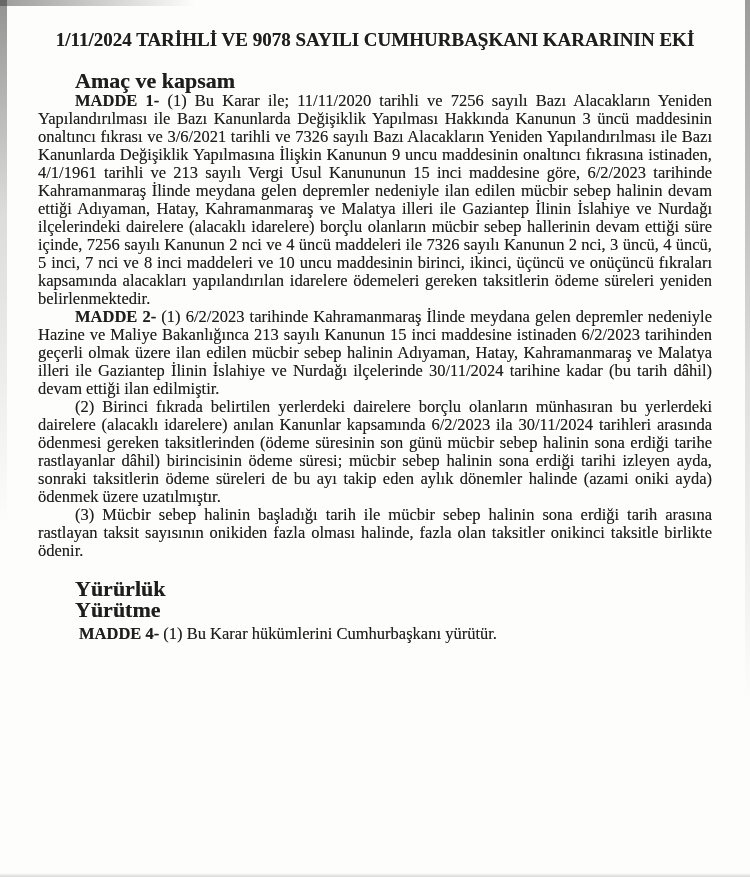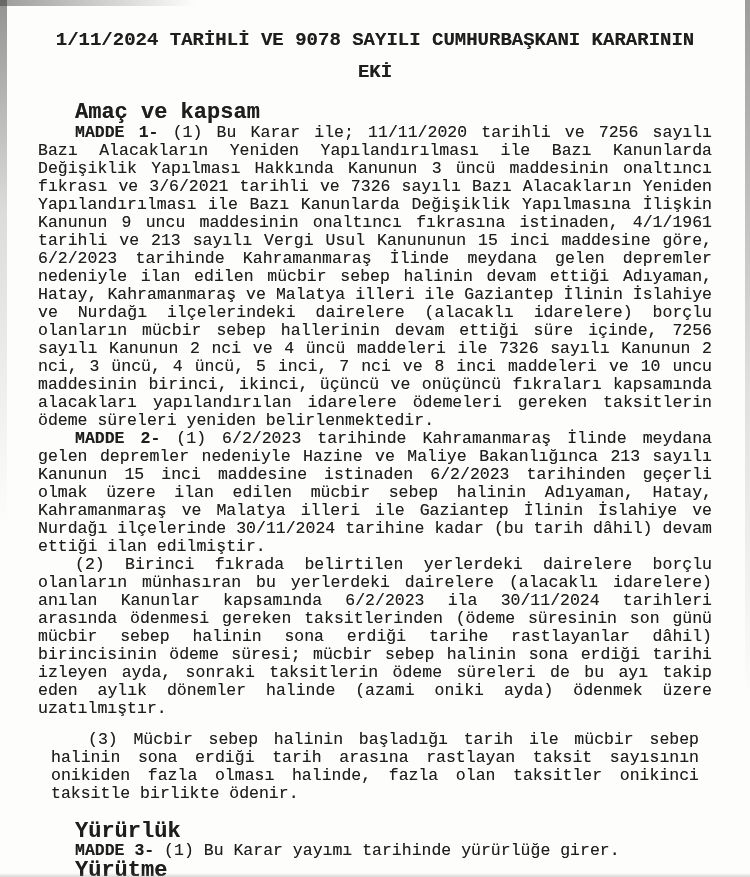--- a/index.html
+++ b/index.html
@@ -7,21 +7,21 @@
     padding: 0;
     background: #ffffff;
   }
   .page {
     position: relative;
     width: 750px;
     height: 877px;
     box-sizing: border-box;
     background: var(--page-bg, #fdfdfb);
     color: var(--text-color, #1e1e1e);
-    font-family: Liberation Mono, monospace;
+    font-family: Liberation Serif, serif;
     padding: 24px 38px 0 38px;
     overflow: hidden;
   }
   
   .scan-edge { position: absolute; pointer-events: none; }
   .scan-edge.left {
     left: 0; top: 0; width: 7px; height: 60%;
     background: linear-gradient(to bottom, rgba(60,60,60,0.55), rgba(120,120,120,0.25) 40%, rgba(160,160,160,0.0));
   }
   .scan-edge.right {
@@ -77,26 +77,25 @@
   <div class="doc-title">1/11/2024 TARİHLİ VE 9078 SAYILI CUMHURBAŞKANI KARARININ EKİ</div>
 
   <div class="section section-purpose">
     <div class="section-heading">Amaç ve kapsam</div>
     <p class="para" style="margin: 0px;"><span class="madde-label">MADDE 1-</span><span> (1) Bu Karar ile; 11/11/2020 tarihli ve 7256 sayılı Bazı Alacakların Yeniden Yapılandırılması ile Bazı Kanunlarda Değişiklik Yapılması Hakkında Kanunun 3 üncü maddesinin onaltıncı fıkrası ve 3/6/2021 tarihli ve 7326 sayılı Bazı Alacakların Yeniden Yapılandırılması ile Bazı Kanunlarda Değişiklik Yapılmasına İlişkin Kanunun 9 uncu maddesinin onaltıncı fıkrasına istinaden, 4/1/1961 tarihli ve 213 sayılı Vergi Usul Kanununun 15 inci maddesine göre, 6/2/2023 tarihinde Kahramanmaraş İlinde meydana gelen depremler nedeniyle ilan edilen mücbir sebep halinin devam ettiği Adıyaman, Hatay, Kahramanmaraş ve Malatya illeri ile Gaziantep İlinin İslahiye ve Nurdağı ilçelerindeki dairelere (alacaklı idarelere) borçlu olanların mücbir sebep hallerinin devam ettiği süre içinde, 7256 sayılı Kanunun 2 nci ve 4 üncü maddeleri ile 7326 sayılı Kanunun 2 nci, 3 üncü, 4 üncü, 5 inci, 7 nci ve 8 inci maddeleri ve 10 uncu maddesinin birinci, ikinci, üçüncü ve onüçüncü fıkraları kapsamında alacakları yapılandırılan idarelere ödemeleri gereken taksitlerin ödeme süreleri yeniden belirlenmektedir.</span></p>
   </div>
 
   <div class="section section-force-majeure">
     <p class="para" style="margin: 0px;"><span class="madde-label">MADDE 2-</span><span> (1) 6/2/2023 tarihinde Kahramanmaraş İlinde meydana gelen depremler nedeniyle Hazine ve Maliye Bakanlığınca 213 sayılı Kanunun 15 inci maddesine istinaden 6/2/2023 tarihinden geçerli olmak üzere ilan edilen mücbir sebep halinin Adıyaman, Hatay, Kahramanmaraş ve Malatya illeri ile Gaziantep İlinin İslahiye ve Nurdağı ilçelerinde 30/11/2024 tarihine kadar (bu tarih dâhil) devam ettiği ilan edilmiştir.</span></p>
     <p class="para" style="margin: 0px;"><span>(2) Birinci fıkrada belirtilen yerlerdeki dairelere borçlu olanların münhasıran bu yerlerdeki dairelere (alacaklı idarelere) anılan Kanunlar kapsamında 6/2/2023 ila 30/11/2024 tarihleri arasında ödenmesi gereken taksitlerinden (ödeme süresinin son günü mücbir sebep halinin sona erdiği tarihe rastlayanlar dâhil) birincisinin ödeme süresi; mücbir sebep halinin sona erdiği tarihi izleyen ayda, sonraki taksitlerin ödeme süreleri de bu ayı takip eden aylık dönemler halinde (azami oniki ayda) ödenmek üzere uzatılmıştır.</span></p>
-    <p class="para" style="margin: 13px;"><span>(3) Mücbir sebep halinin başladığı tarih ile mücbir sebep halinin sona erdiği tarih arasına rastlayan taksit sayısının onikiden fazla olması halinde, fazla olan taksitler onikinci taksitle birlikte ödenir.</span></p>
+    <p class="para" style="margin: 0px;"><span>(3) Mücbir sebep halinin başladığı tarih ile mücbir sebep halinin sona erdiği tarih arasına rastlayan taksit sayısının onikiden fazla olması halinde, fazla olan taksitler onikinci taksitle birlikte ödenir.</span></p>
   </div>
 
   <div class="section section-enforcement">
     <div class="section-heading">Yürürlük</div>
-    <p class="para" style="margin: 0px;"><span class="madde-label">MADDE 3-</span><span> (1) Bu Karar yayımı tarihinde yürürlüğe girer.</span></p>
   </div>
 
   <div class="section section-execution">
     <div class="section-heading">Yürütme</div>
     <p class="para" style="margin: 4px;"><span class="madde-label">MADDE 4-</span><span> (1) Bu Karar hükümlerini Cumhurbaşkanı yürütür.</span></p>
   </div>
 
 </div>
 
 </body></html>

